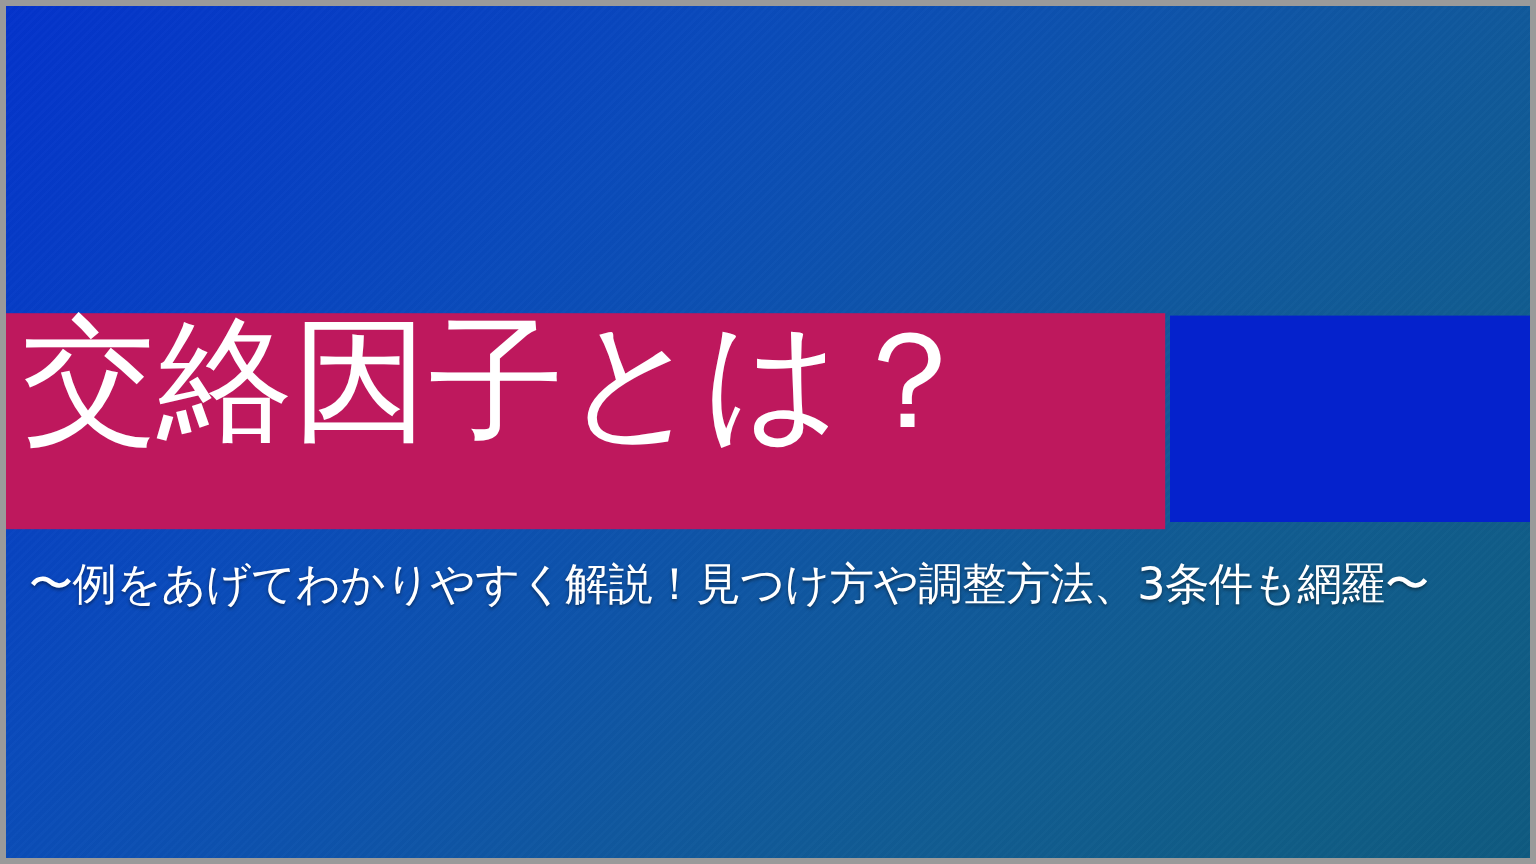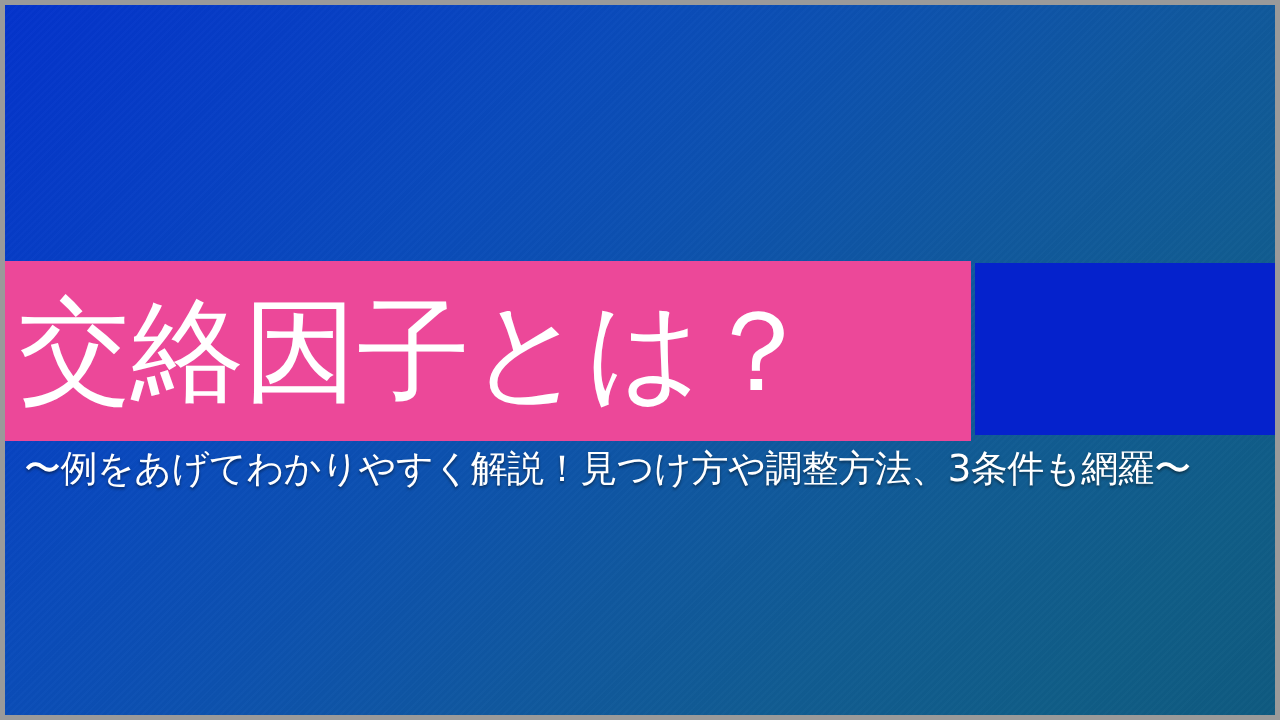--- a/index.html
+++ b/index.html
@@ -64,41 +64,41 @@
     z-index: 10;
   }
 
   
   #title-banner {
     position: absolute;
     left: 0px;
     top: 261px;
     width: 971px;
     height: 180px;
-    background: #ec4899;
+    background: #be185d;
     z-index: 20;
     display: flex;
-    align-items: center;
+    align-items: flex-start;
   }
   #title-text {
     color: #ffffff;
     font-size: 113px;
     line-height: 1.0;
     letter-spacing: 0px;
     white-space: nowrap;
     padding-left: 18px;
     font-weight: 400;
     text-rendering: optimizeLegibility;
   }
 
   
   #subtitle-row {
     position: absolute;
     left: 0px;
-    top: 441px;
+    top: 459px;
     width: 1280px;
     height: 54px;
     z-index: 30;
     display: flex;
     align-items: center;
   }
   #subtitle-text {
     color: #ffffff;
     font-size: 37px;
     line-height: 1.0;

